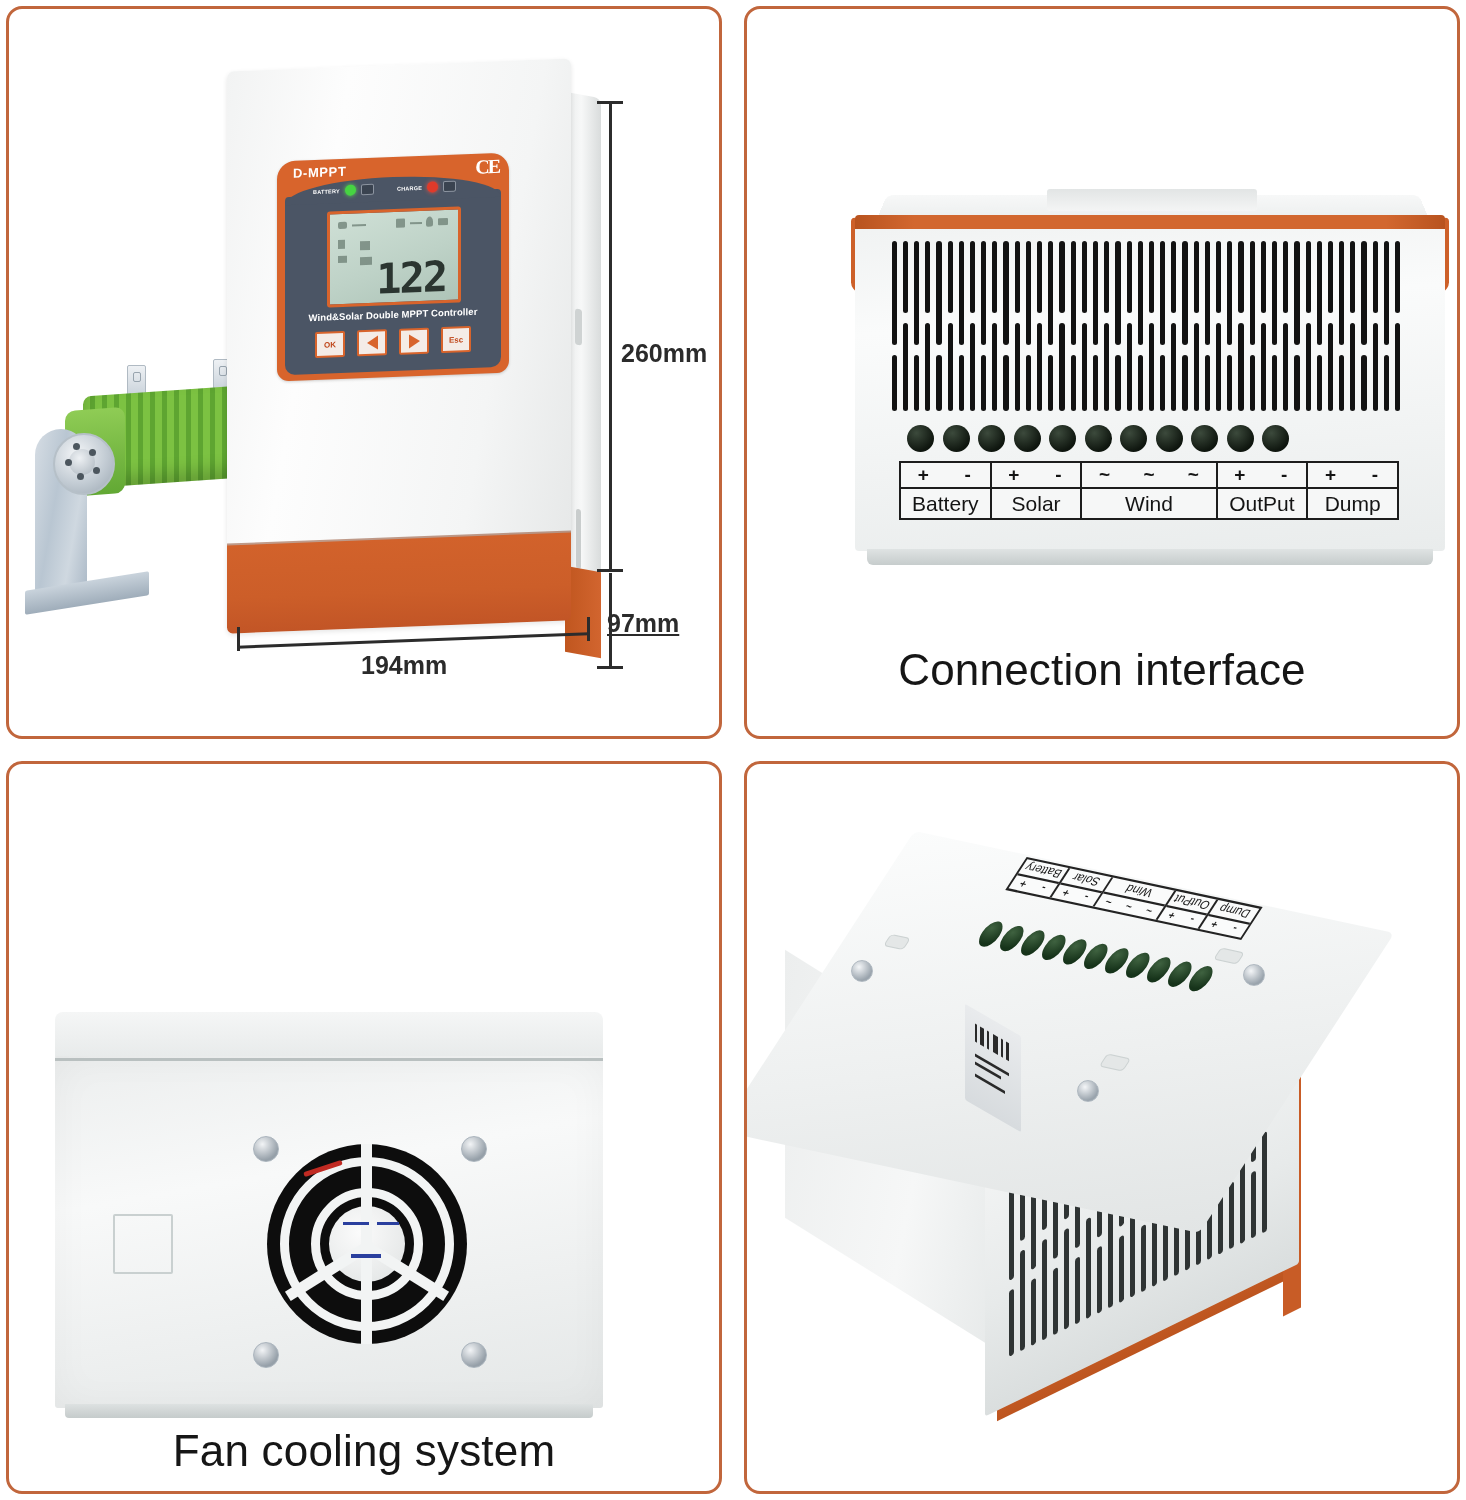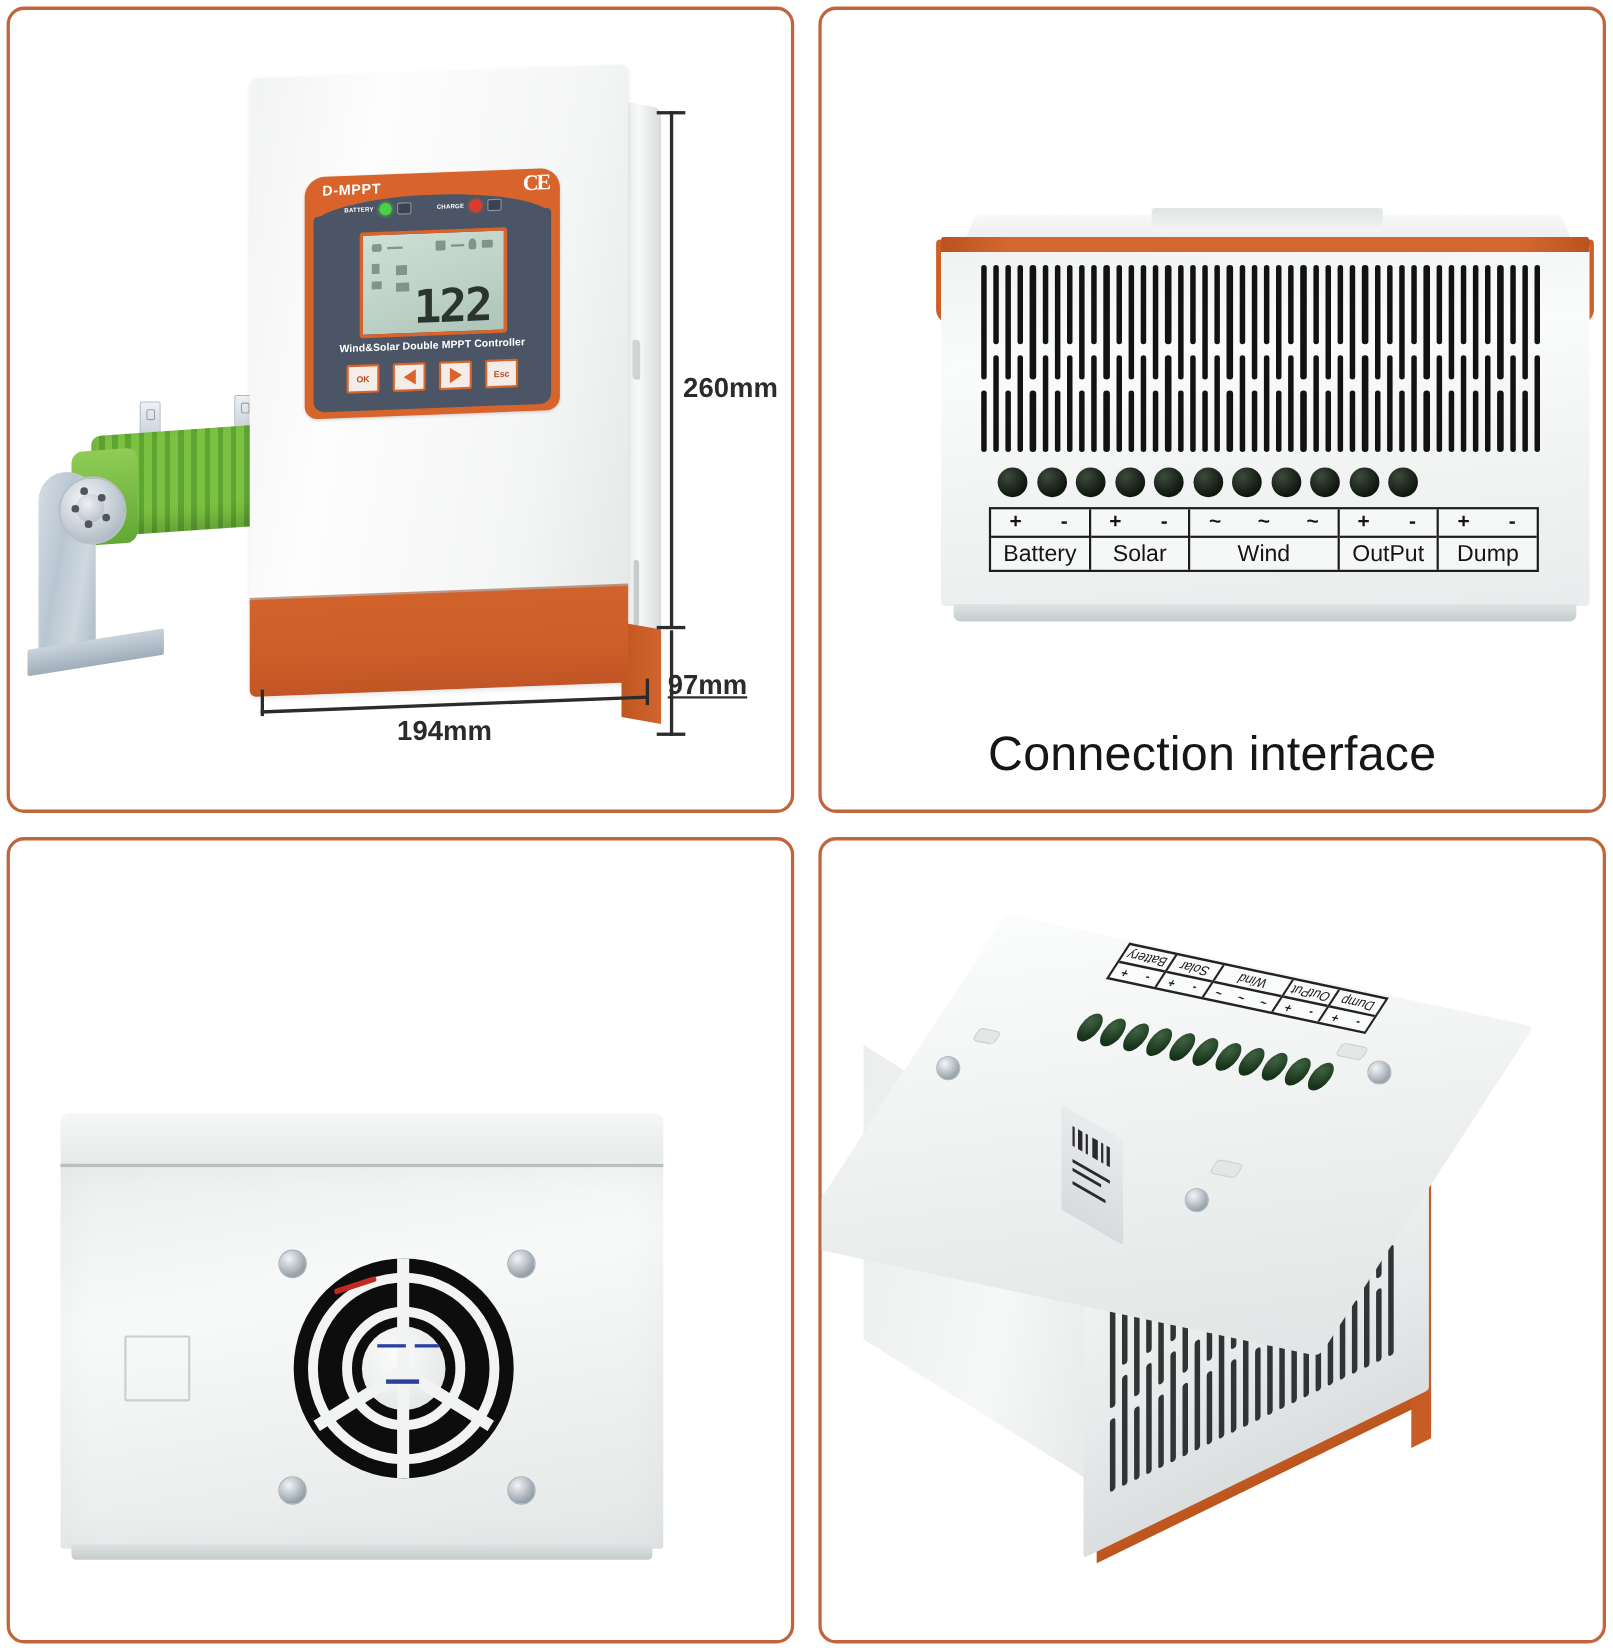--- a/index.html
+++ b/index.html
@@ -641,21 +641,21 @@
           </div>
           <div class="tgrp" style="flex: 2 1 0%;">
             <div class="tsign">
               <span>+</span>
               <span>-</span>
             </div>
             <div class="tname">Dump</div>
           </div>
         </div>
       <div class="p2-base"></div>
-      <div class="caption" style="top:652px;">Connection interface</div>
+      <div class="caption" style="top:636px;">Connection interface</div>
     </div>
   </div>
 
   <div class="panel">
     <div class="stage">
       <div class="p3-lid"></div>
       <div class="p3-box"></div>
       <div class="p3-seam"></div>
       <div class="p3-sq"></div>
 
@@ -671,20 +671,21 @@
         <div style="position:absolute;left:76px;top:78px;width:26px;height:3px;background:#2a3f9e;"></div>
         <div style="position:absolute;left:110px;top:78px;width:22px;height:3px;background:#2a3f9e;"></div>
         <div style="position:absolute;left:84px;top:110px;width:30px;height:4px;background:#2a3f9e;"></div>
       </div>
       <div class="fan-screw" style="left:244px;top:372px;"></div>
       <div class="fan-screw" style="left:452px;top:372px;"></div>
       <div class="fan-screw" style="left:244px;top:578px;"></div>
       <div class="fan-screw" style="left:452px;top:578px;"></div>
 
       <div class="p3-foot"></div>
+      <div class="caption" style="top:662px;">Fan cooling system</div>
     </div>
   </div>
 
   <div class="panel">
     <div class="stage p4-wrap">
       <div class="p4-left"></div>
       <div class="p4-orange"></div>
       <div class="p4-orange2"></div>
       <div class="p4-front"></div>
       <div class="p4-vents" id="p4vents">

